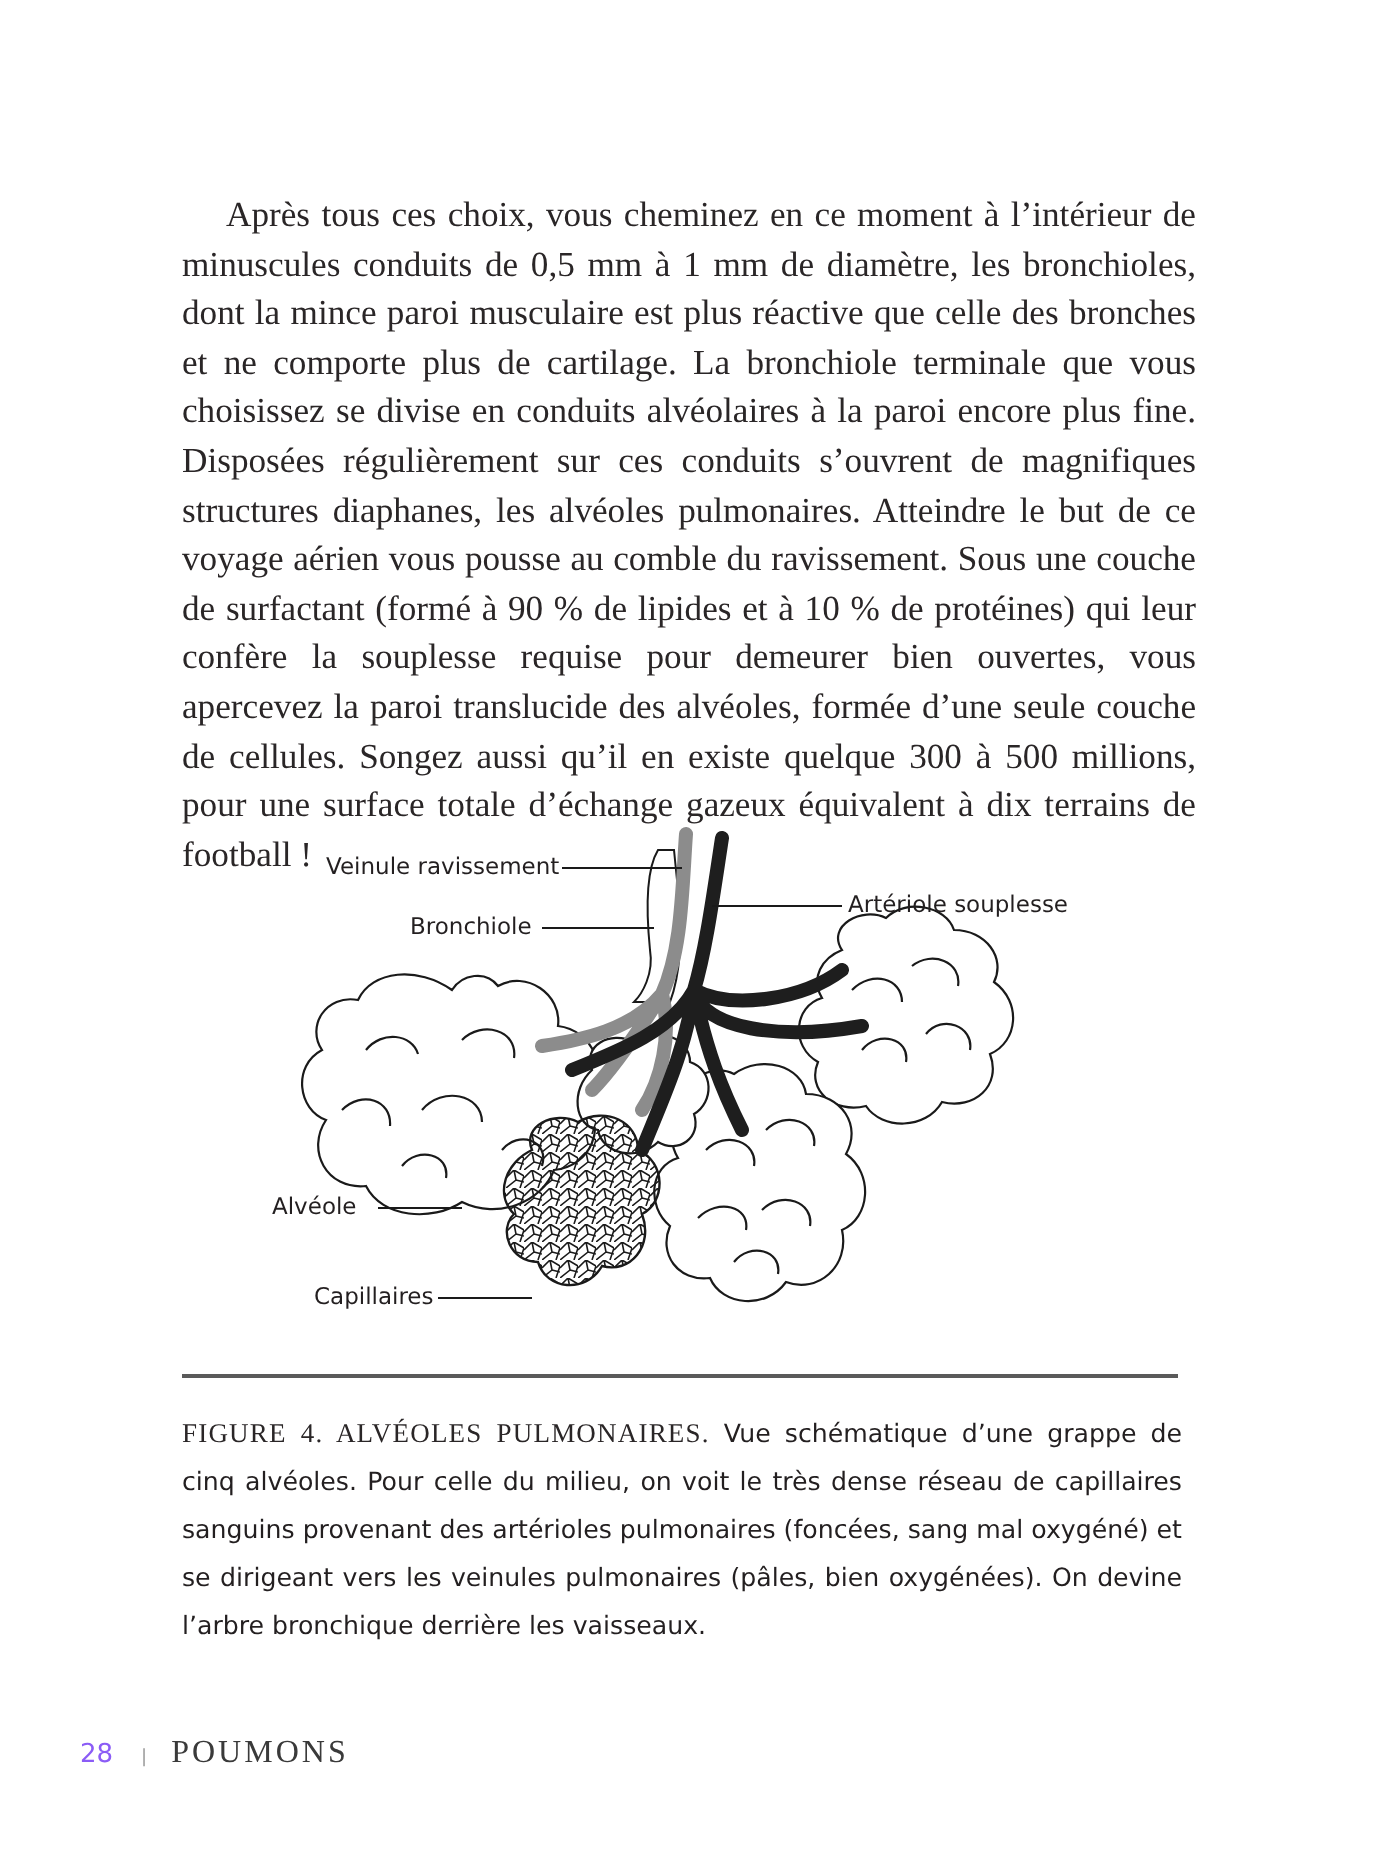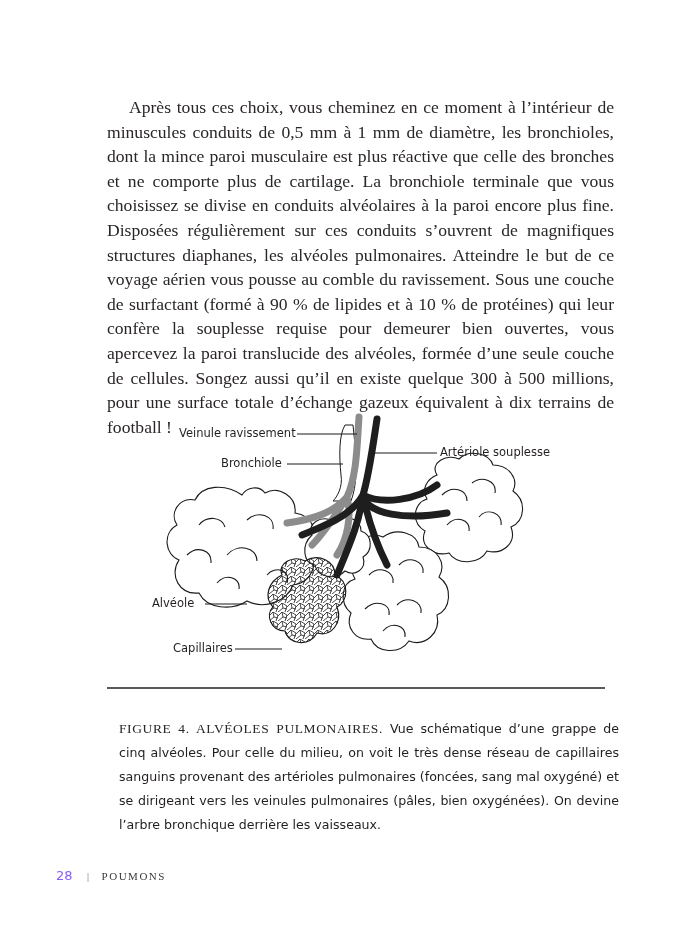--- a/index.html
+++ b/index.html
@@ -1,45 +1,45 @@
 <!DOCTYPE html>
 <html><head>
 <meta charset="utf-8">
 <style>
   html, body { margin: 0; padding: 0; background: #ffffff; }
   body { width: 700px; height: 935px; position: relative; overflow: hidden; color: #231f20; }
-  .page { position: absolute; left: 16px; top: 0; width: 680px; height: 935px; }
+  .page { position: absolute; left: 0; top: 0; width: 680px; height: 935px; }
   .body-text {
     position: absolute; left: 91px; top: 95px; width: 507px;
     font-family: "Liberation Serif", "DejaVu Serif", serif;
     font-size: 17.6px; line-height: 24.6px; color: #2a2627;
     text-align: justify; text-indent: 22px; margin: 0;
     hyphens: manual;
   }
   .figure { position: absolute; left: 91px; top: 405px; width: 507px; height: 270px; }
   .figure svg { position: absolute; left: 0; top: 0; }
   .label {
     position: absolute; font-family: "DejaVu Sans", sans-serif; font-size: 11.5px;
     color: #231f20; white-space: nowrap;
   }
   .rule { position: absolute; left: 91px; top: 687px; width: 498px; height: 2px; background: #5a5a5a; }
   .caption {
     position: absolute; left: 91px; top: 705px; width: 500px;
     font-family: "DejaVu Sans", sans-serif; font-size: 12.6px; line-height: 24px;
-    color: #231f20; margin: 12px; text-align: justify;
+    color: #231f20; margin: 0; text-align: justify;
   }
   .caption .cap-title {
     font-family: "Liberation Serif", "DejaVu Serif", serif; font-size: 13.5px;
     letter-spacing: 0.6px; color: #2a2627;
   }
   .footer { position: absolute; left: 40px; top: 868px; font-size: 12px; color: #8a8a8a; }
   .footer .page-num { font-family: "DejaVu Sans", sans-serif; font-size: 13px; color: #8b5cf6; }
   .footer .sep { font-family: "DejaVu Sans", sans-serif; font-size: 9px; color: #9a9a9a; margin: 0 12px 0 14px; }
   .footer .running {
-    font-family: "Liberation Serif", "DejaVu Serif", serif; font-size: 11px;
+    font-family: "Liberation Serif", "DejaVu Serif", serif; font-size: 16px;
     letter-spacing: 1.5px; color: #3a3a3a;
   }
 </style>
 </head>
 <body>
 
 <div class="page">
 
   <p class="body-text">Après tous ces choix, vous cheminez en ce moment à l’intérieur de minuscules conduits de 0,5 mm à 1 mm de diamètre, les bronchioles, dont la mince paroi musculaire est plus réactive que celle des bronches et ne comporte plus de cartilage. La bronchiole terminale que vous choi­sissez se divise en conduits alvéolaires à la paroi encore plus fine. Dispo­sées régulièrement sur ces conduits s’ouvrent de magnifiques structures diaphanes, les alvéoles pulmonaires. Atteindre le but de ce voyage aérien vous pousse au comble du ravissement. Sous une couche de surfactant (formé à 90 % de lipides et à 10 % de protéines) qui leur confère la souplesse requise pour demeurer bien ouvertes, vous apercevez la paroi translucide des alvéoles, formée d’une seule couche de cellules. Songez aussi qu’il en existe quelque 300 à 500 millions, pour une surface totale d’échange gazeux équivalent à dix terrains de football !</p>
 

